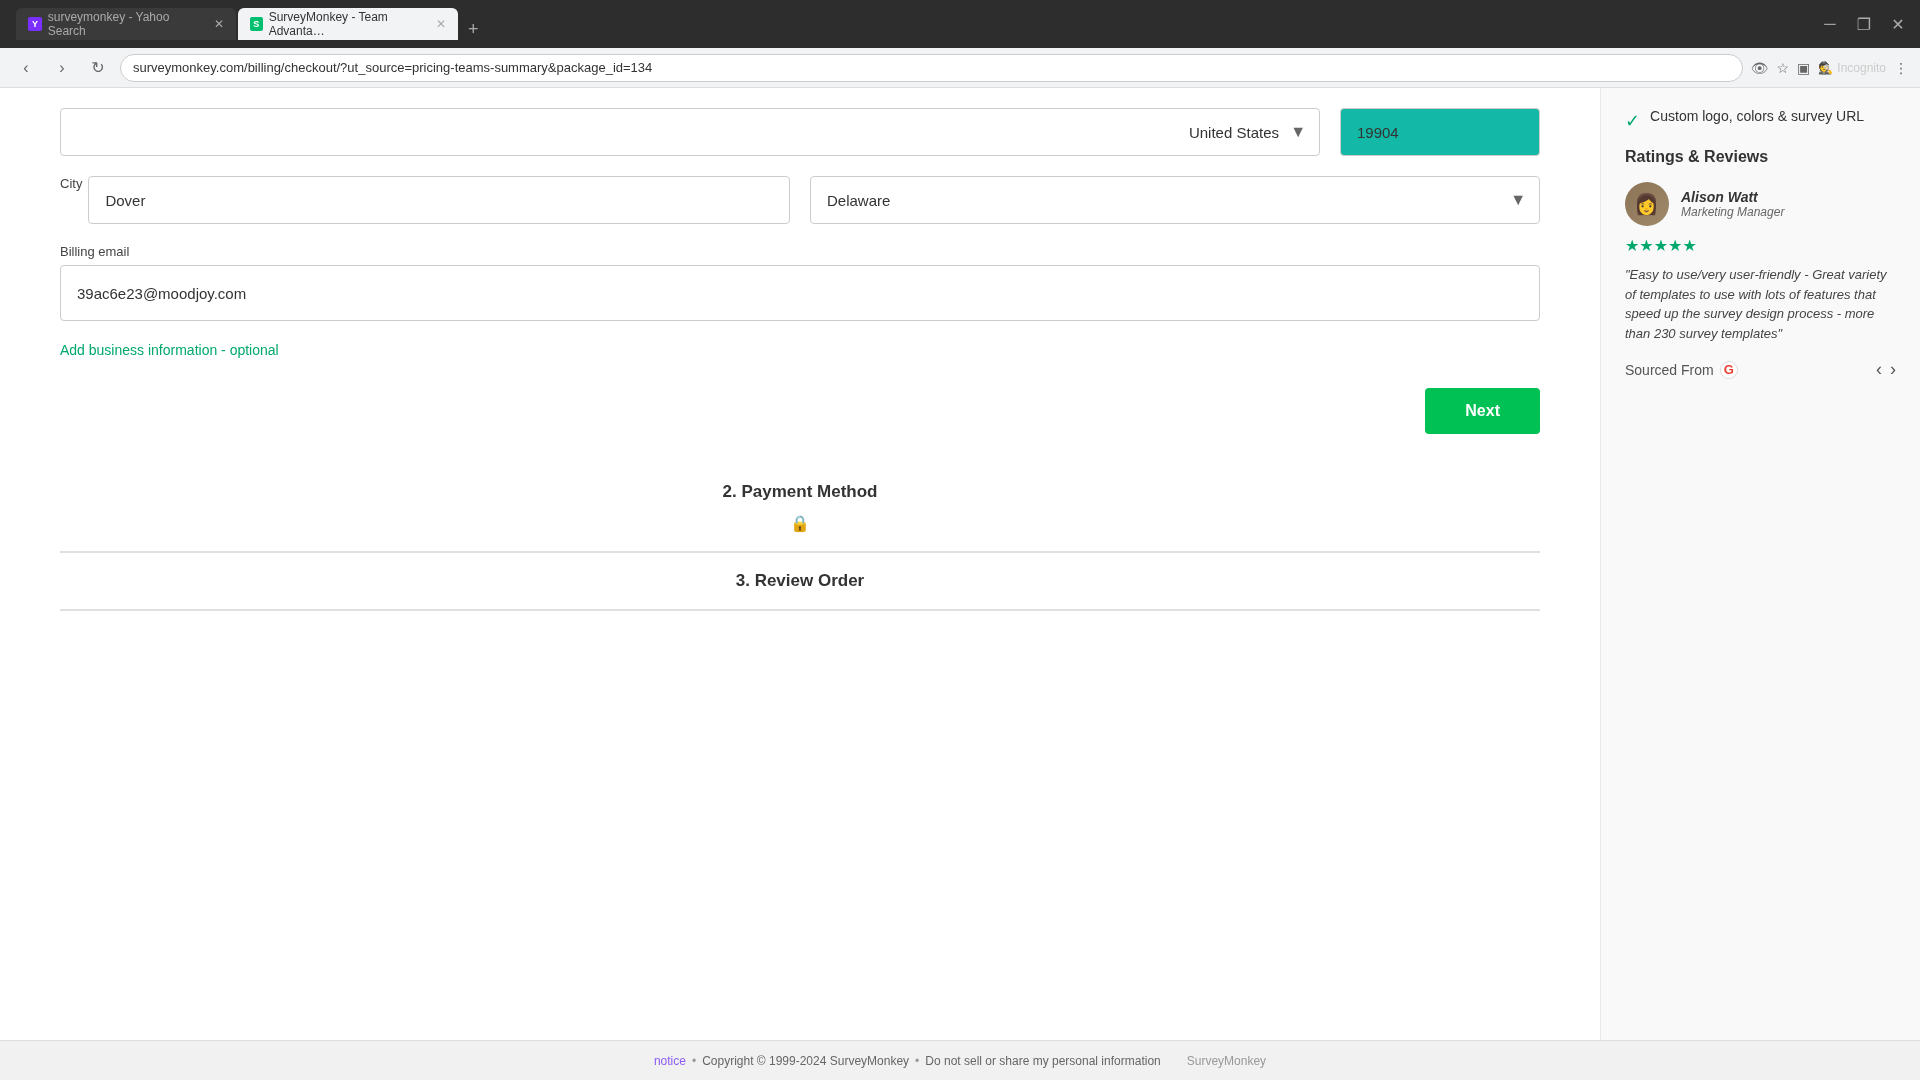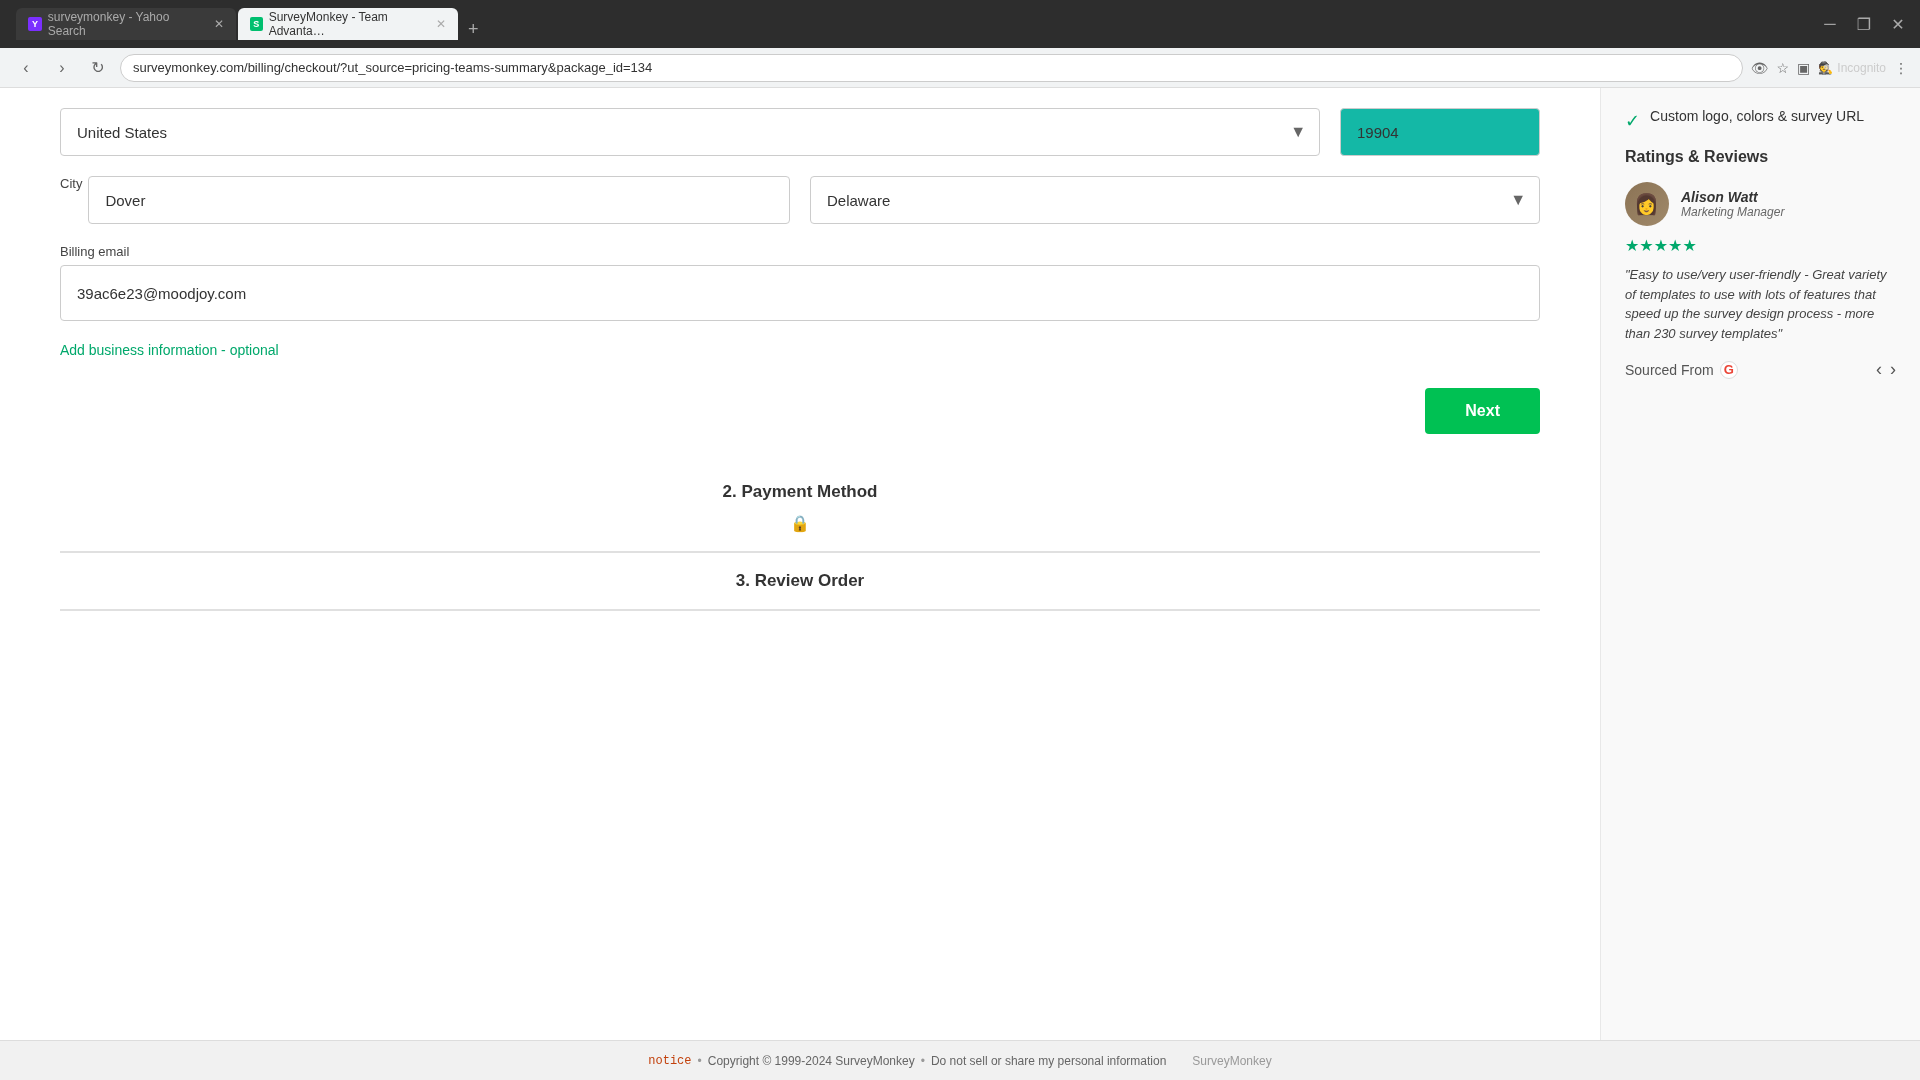--- a/index.html
+++ b/index.html
@@ -160,20 +160,21 @@
       width: 100%;
       height: 48px;
       border: 1px solid #ccc;
       border-radius: 4px;
       padding: 0 40px 0 16px;
       font-size: 15px;
       color: #333;
       background: #fff;
       appearance: none;
       cursor: pointer;
+      text-align: right;
     }
 
     .select-chevron {
       position: absolute;
       right: 14px;
       top: 50%;
       transform: translateY(-50%);
       color: #666;
       pointer-events: none;
       font-size: 16px;
@@ -436,21 +437,21 @@
       border-top: 1px solid #ddd;
       height: 40px;
       display: flex;
       align-items: center;
       justify-content: center;
       font-size: 12px;
       color: #666;
       gap: 6px;
     }
 
-    .footer a { color: #c2410c; text-decoration: none; font-family: Liberation Mono, monospace; }
+    .footer a { color: #8b5cf6; text-decoration: none; }
     .footer-dot { color: #999; }
 
     .incognito-badge {
       background: none;
       border: none;
       color: #ccc;
       font-size: 12px;
       display: flex;
       align-items: center;
       gap: 4px;

